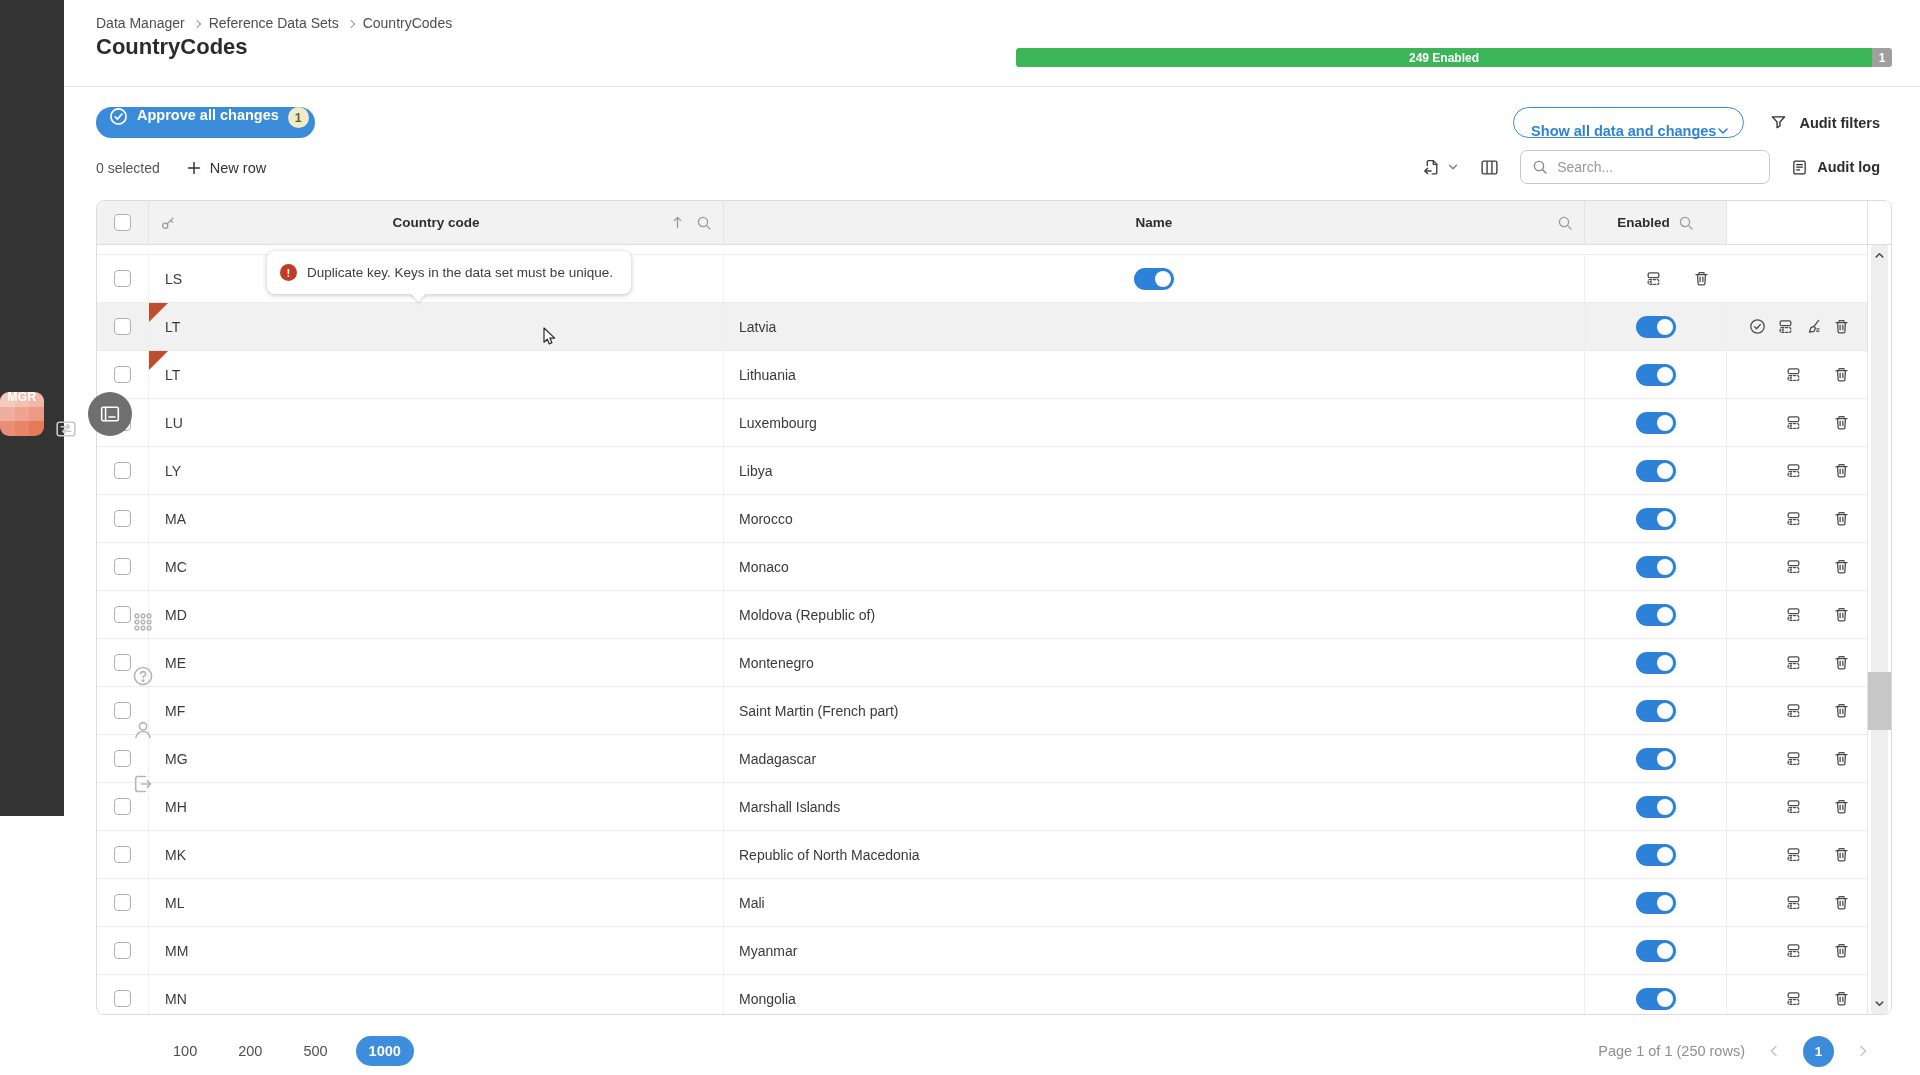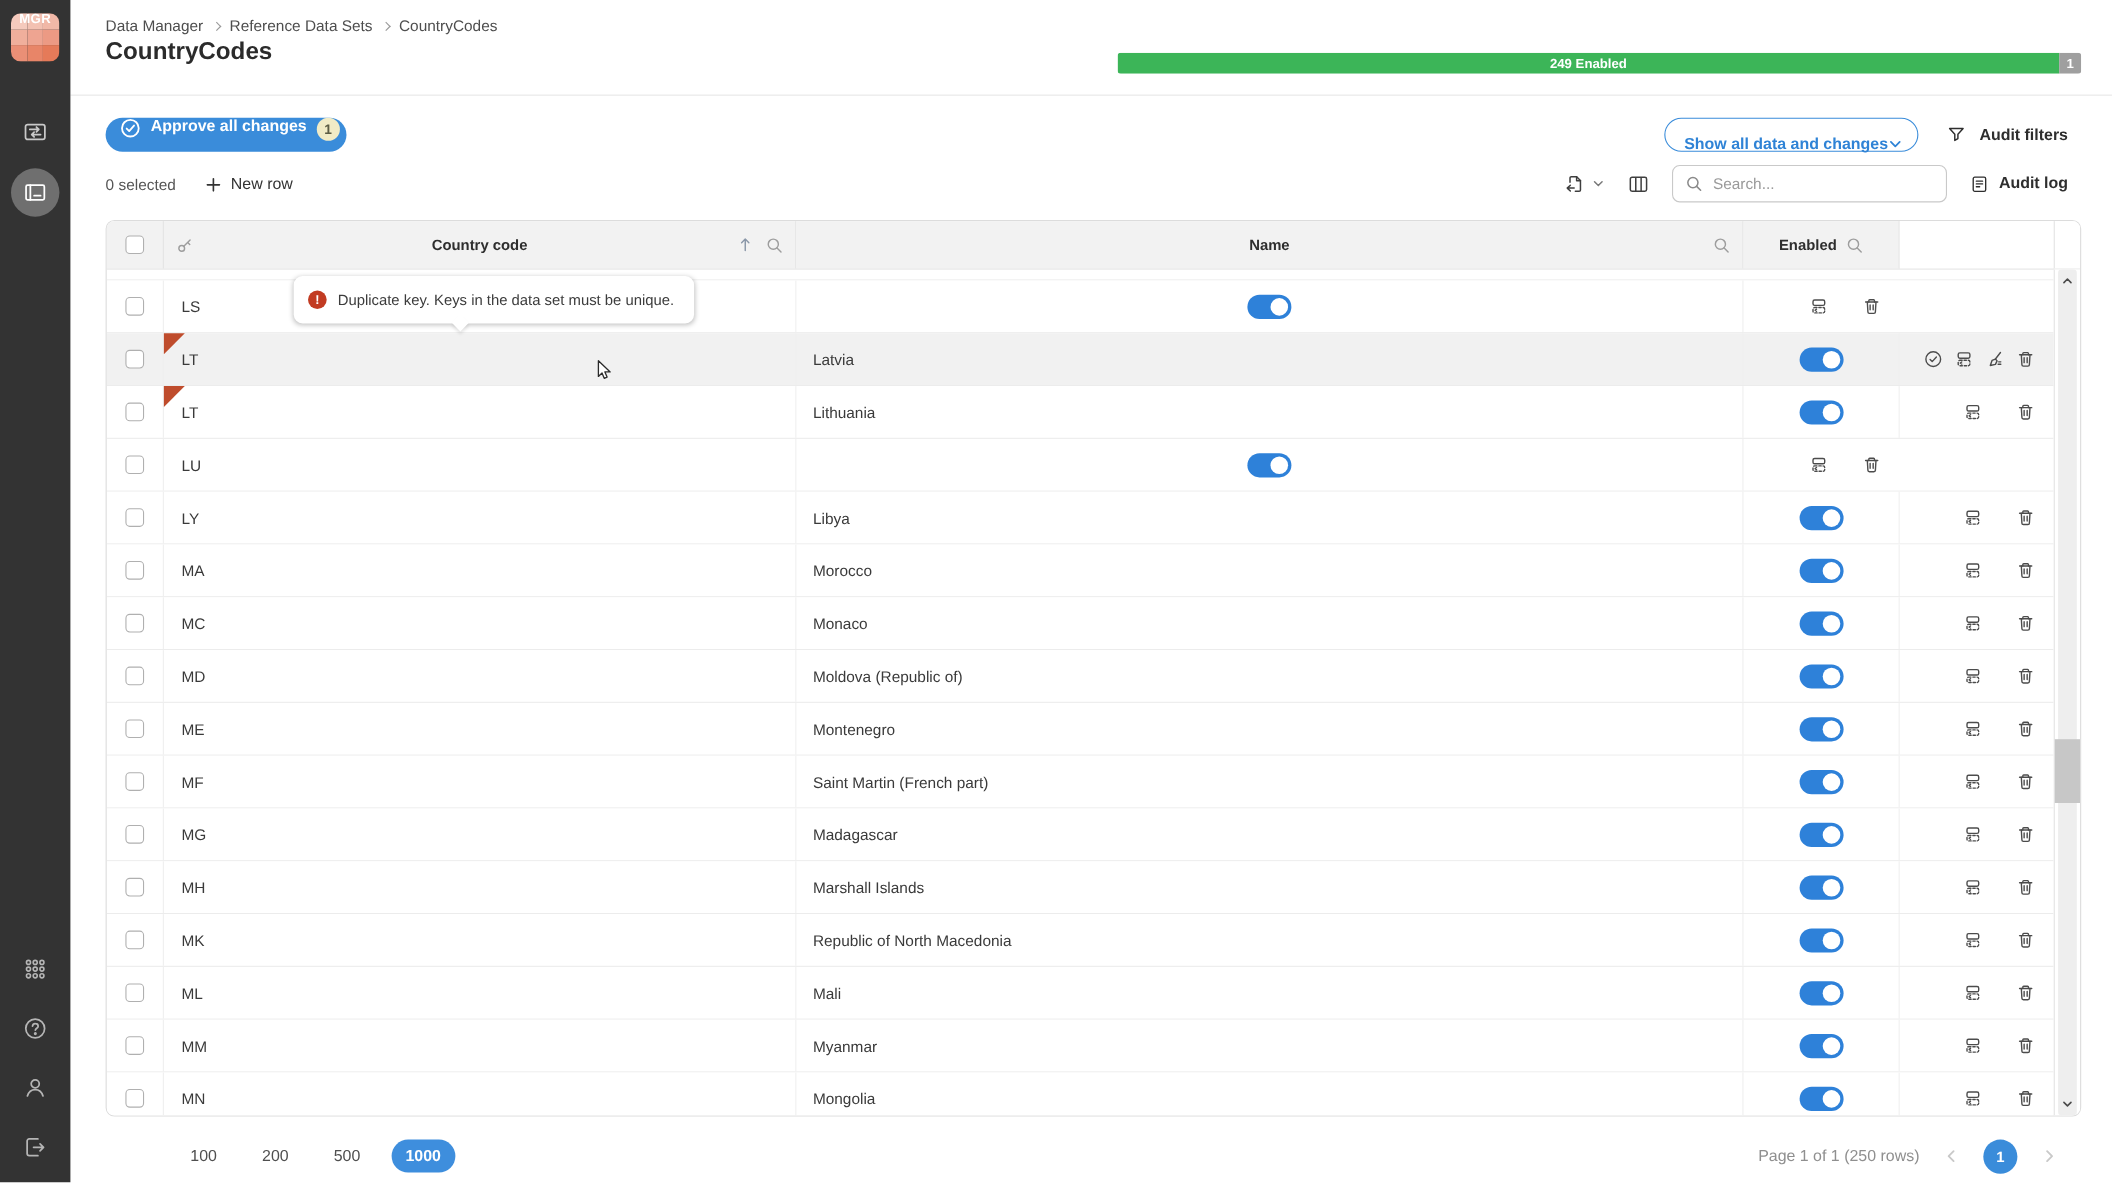--- a/index.html
+++ b/index.html
@@ -4,22 +4,22 @@
 <style>
   * { box-sizing: border-box; margin: 0; padding: 0; }
   html,body { width:1920px; height:1075px; }
   body {
     font-family:"Liberation Sans", sans-serif;
     background:#ffffff; color:#333; position:relative; overflow:hidden;
   }
   svg { display:block; }
 
   
-  .sidebar{ position:absolute; left:0; top:0; width:64px; height:1075px; background:#333333;
-            display:flex; flex-direction:column; align-items:center; z-index:20;}
+  .sidebar{ position:absolute; left:0; top:0; width:64px; height:816px; background:#333333;
+            display:flex; flex-direction:row; align-items:center; z-index:20;}
   .logo{ margin-top:12px; width:44px; height:44px; border-radius:9px; overflow:hidden; position:relative;
          display:grid; grid-template-columns:repeat(3,1fr); grid-template-rows:repeat(3,1fr); flex:none;}
   .logo div{ width:100%; height:100%; }
   .t1{background:#f5cabd}.t2{background:#f3c1b2}.t3{background:#f1b8a7}
   .t4{background:#f0af9c}.t5{background:#eea491}.t6{background:#ec9a84}
   .t7{background:#ea8f76}.t8{background:#e88568}.t9{background:#e57a59}
   .logo-text{ position:absolute; bottom:2px; width:100%; text-align:center; color:#fff;
               font-weight:700; font-size:12px; letter-spacing:.4px; }
   .nav-item{ width:44px; height:44px; border-radius:50%; display:flex; align-items:center;
              justify-content:center; color:#c9c9c9; flex:none; }
@@ -496,20 +496,23 @@
     </div>
   </div>
             <div class="trow">
     <div class="cell c-check">
       <span class="checkbox"></span>
     </div>
     <div class="cell c-code">
 
       <span>LU</span>
     </div>
+    <div class="cell c-name">
+      <span>Luxembourg</span>
+    </div>
     <div class="cell c-enabled">
       <span class="toggle"></span>
     </div>
     <div class="cell c-actions">
 
       <span class="act">
         <svg width="17" height="17" viewBox="0 0 16 16" fill="none" stroke="currentColor" stroke-width="1.2" stroke-linecap="round" stroke-linejoin="round">
           <rect x="3" y="2.6" width="10" height="4.6" rx="1.4"></rect>
           <rect x="3" y="9" width="10" height="4.6" rx="1.4" stroke-dasharray="2 1.6"></rect>
           <path d="M6 10.4 4.8 11.3l1.2.9"></path>

